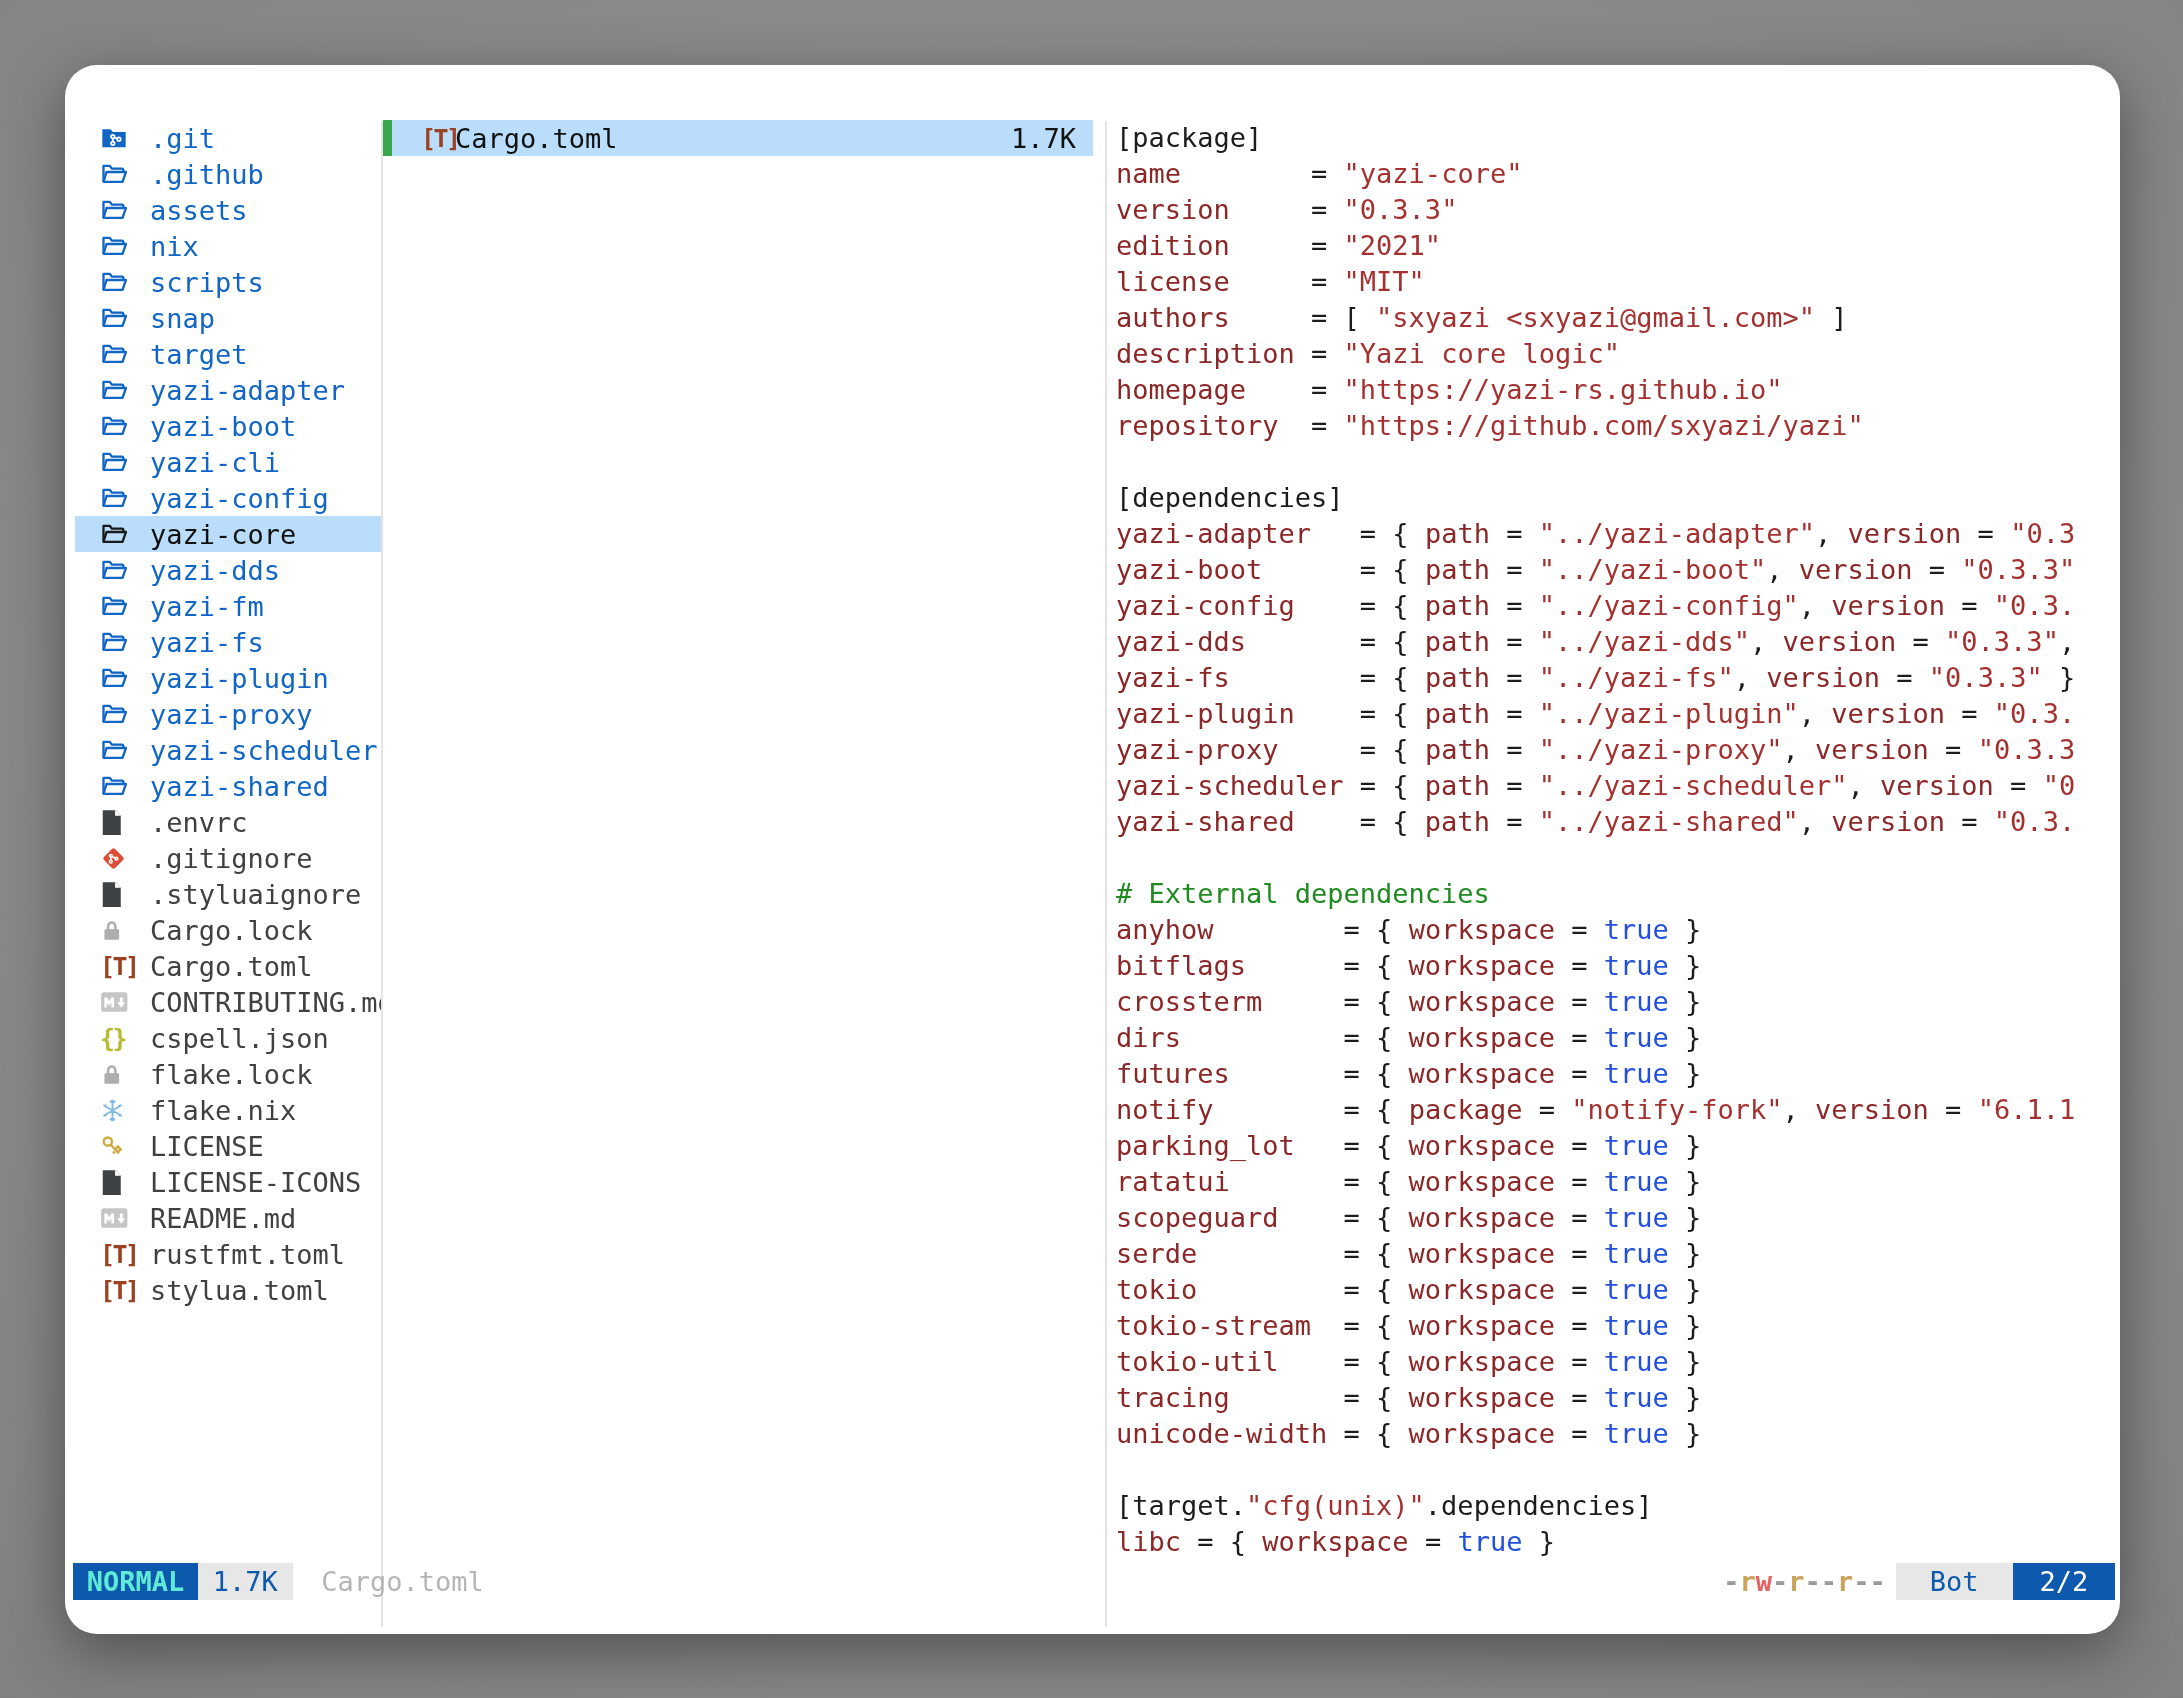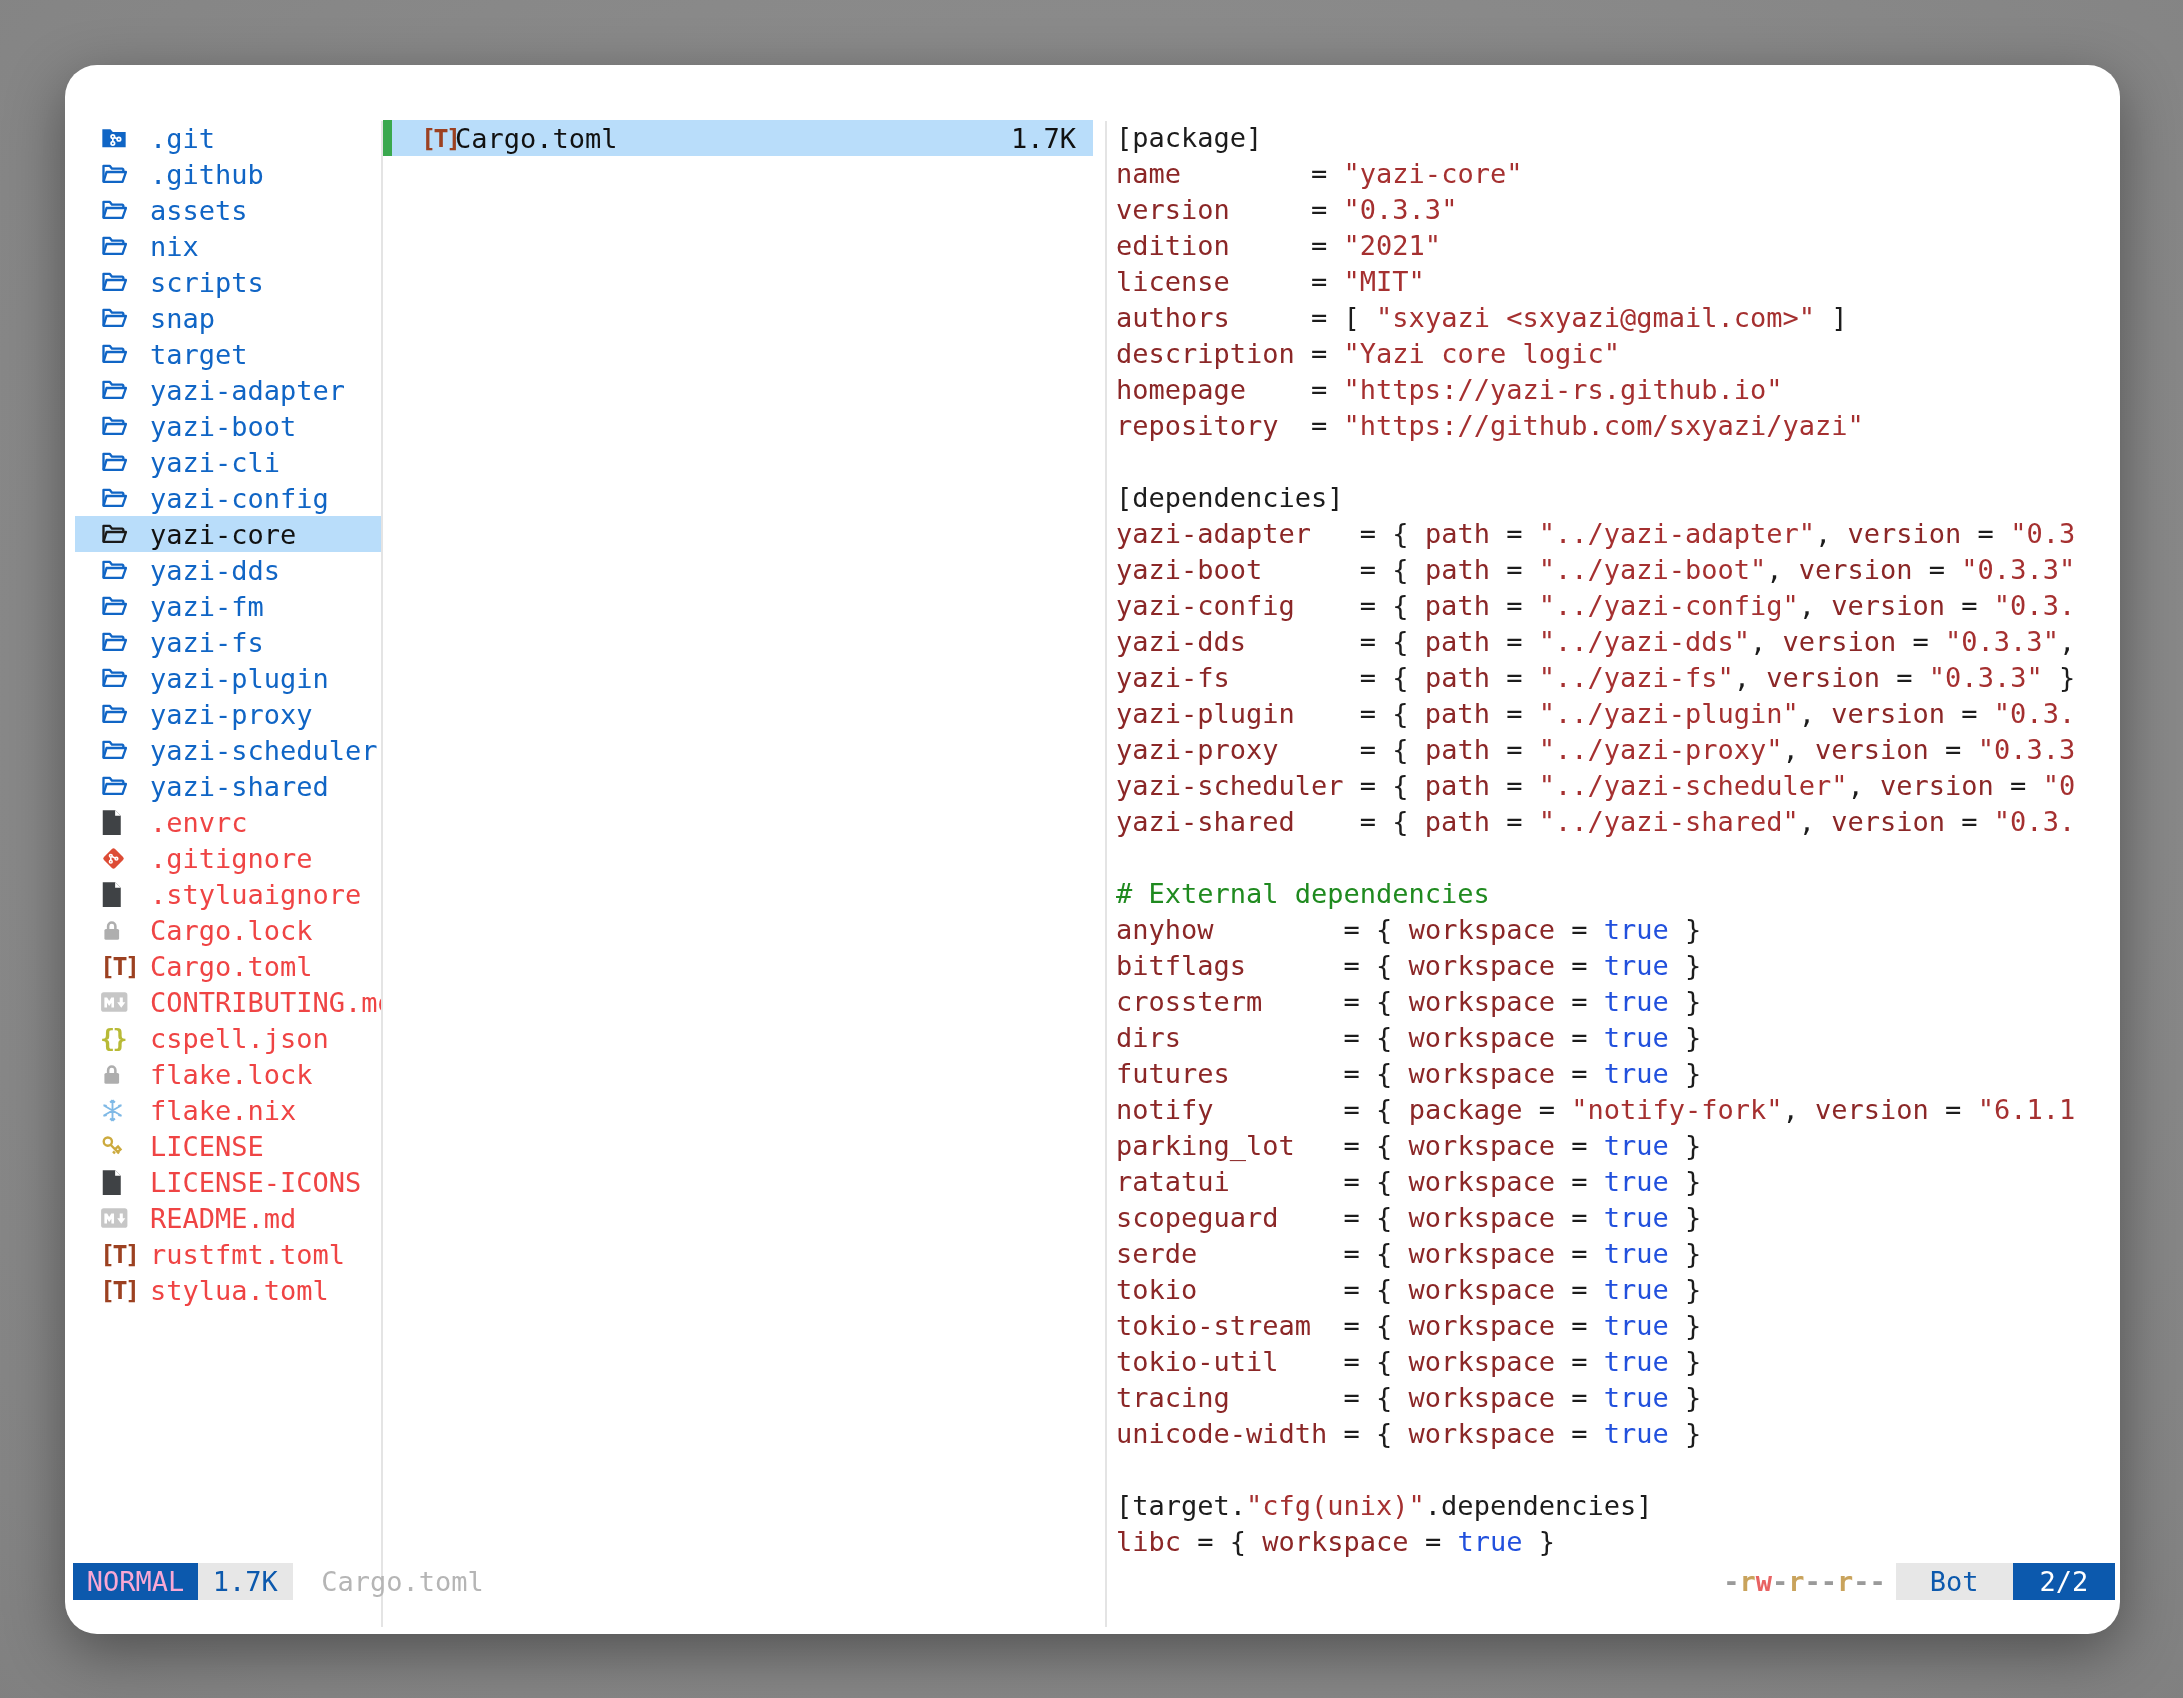--- a/index.html
+++ b/index.html
@@ -22,21 +22,21 @@
   .vdiv.d1{left:316px;}
   .vdiv.d2{left:1040px;}
 
   .row{height:36px;display:flex;align-items:center;overflow:hidden;position:relative;}
   .sidebar .row{padding-left:25px;gap:12px;}
   .middle .row{padding-left:38px;}
   .row .ic{width:38px;flex:0 0 38px;display:flex;align-items:center;}
   .middle .row .ic{width:34px;flex:0 0 34px;}
   .row .lbl{white-space:pre;}
   .row.dir .lbl{color:var(--folder,#1065c5);}
-  .row.file .lbl{color:#ef4444;}
+  .row.file .lbl{color:#404040;}
   .row.sel{background:var(--sel,#b9ddfa);}
   .row.sel .lbl{color:#111;font-weight:500;}
   .row.sel .ic{color:#1a1a1a !important;}
   .row .size{margin-left:auto;padding-right:17px;color:#111;}
   .greenbar{position:absolute;left:-1.7px;top:0;width:11px;height:36px;background:var(--green,#3aa84e);}
   .ic svg{display:block;}
 
   .txt-icon{font-weight:bold;font-size:25px;line-height:25px;letter-spacing:-2.5px;}
   .txt-icon.toml{color:#9c4121;}
   .txt-icon.json{color:#b8ba36;}
@@ -49,21 +49,21 @@
   .p{color:#1c1c1c;}
   .c{color:#1f8a1f;}
   .b{color:#2150dd;}
 
   
   .statusbar{
     position:absolute;left:8.4px;top:1498px;width:2042px;height:37px;
     display:flex;align-items:stretch;font-size:27px;line-height:37px;
   }
   .sb-block{padding:0 13.4px;}
-  .sb-mode{background:var(--accent,#0c59ad);color:#f9a8d4;font-weight:normal;}
+  .sb-mode{background:var(--accent,#0c59ad);color:#5eead4;font-weight:bold;}
   .sb-size{background:#e7e7e7;color:var(--accent,#0c59ad);padding:0 15px;}
   .sb-file{color:#b5b5b5;margin-left:28.5px;}
   .sb-spacer{flex:1;}
   .sb-perms{margin-right:10px;font-weight:bold;}
   .sb-perms .d{color:#9a9a9a;}
   .sb-perms .r{color:#c9a35c;}
   .sb-perms .w{color:#e86262;}
   .sb-pos{background:#e7e7e7;color:var(--accent,#0c59ad);padding:0 34px;}
   .sb-count{background:var(--accent,#0c59ad);color:#fff;font-weight:normal;padding:0 27px;}
 </style>

